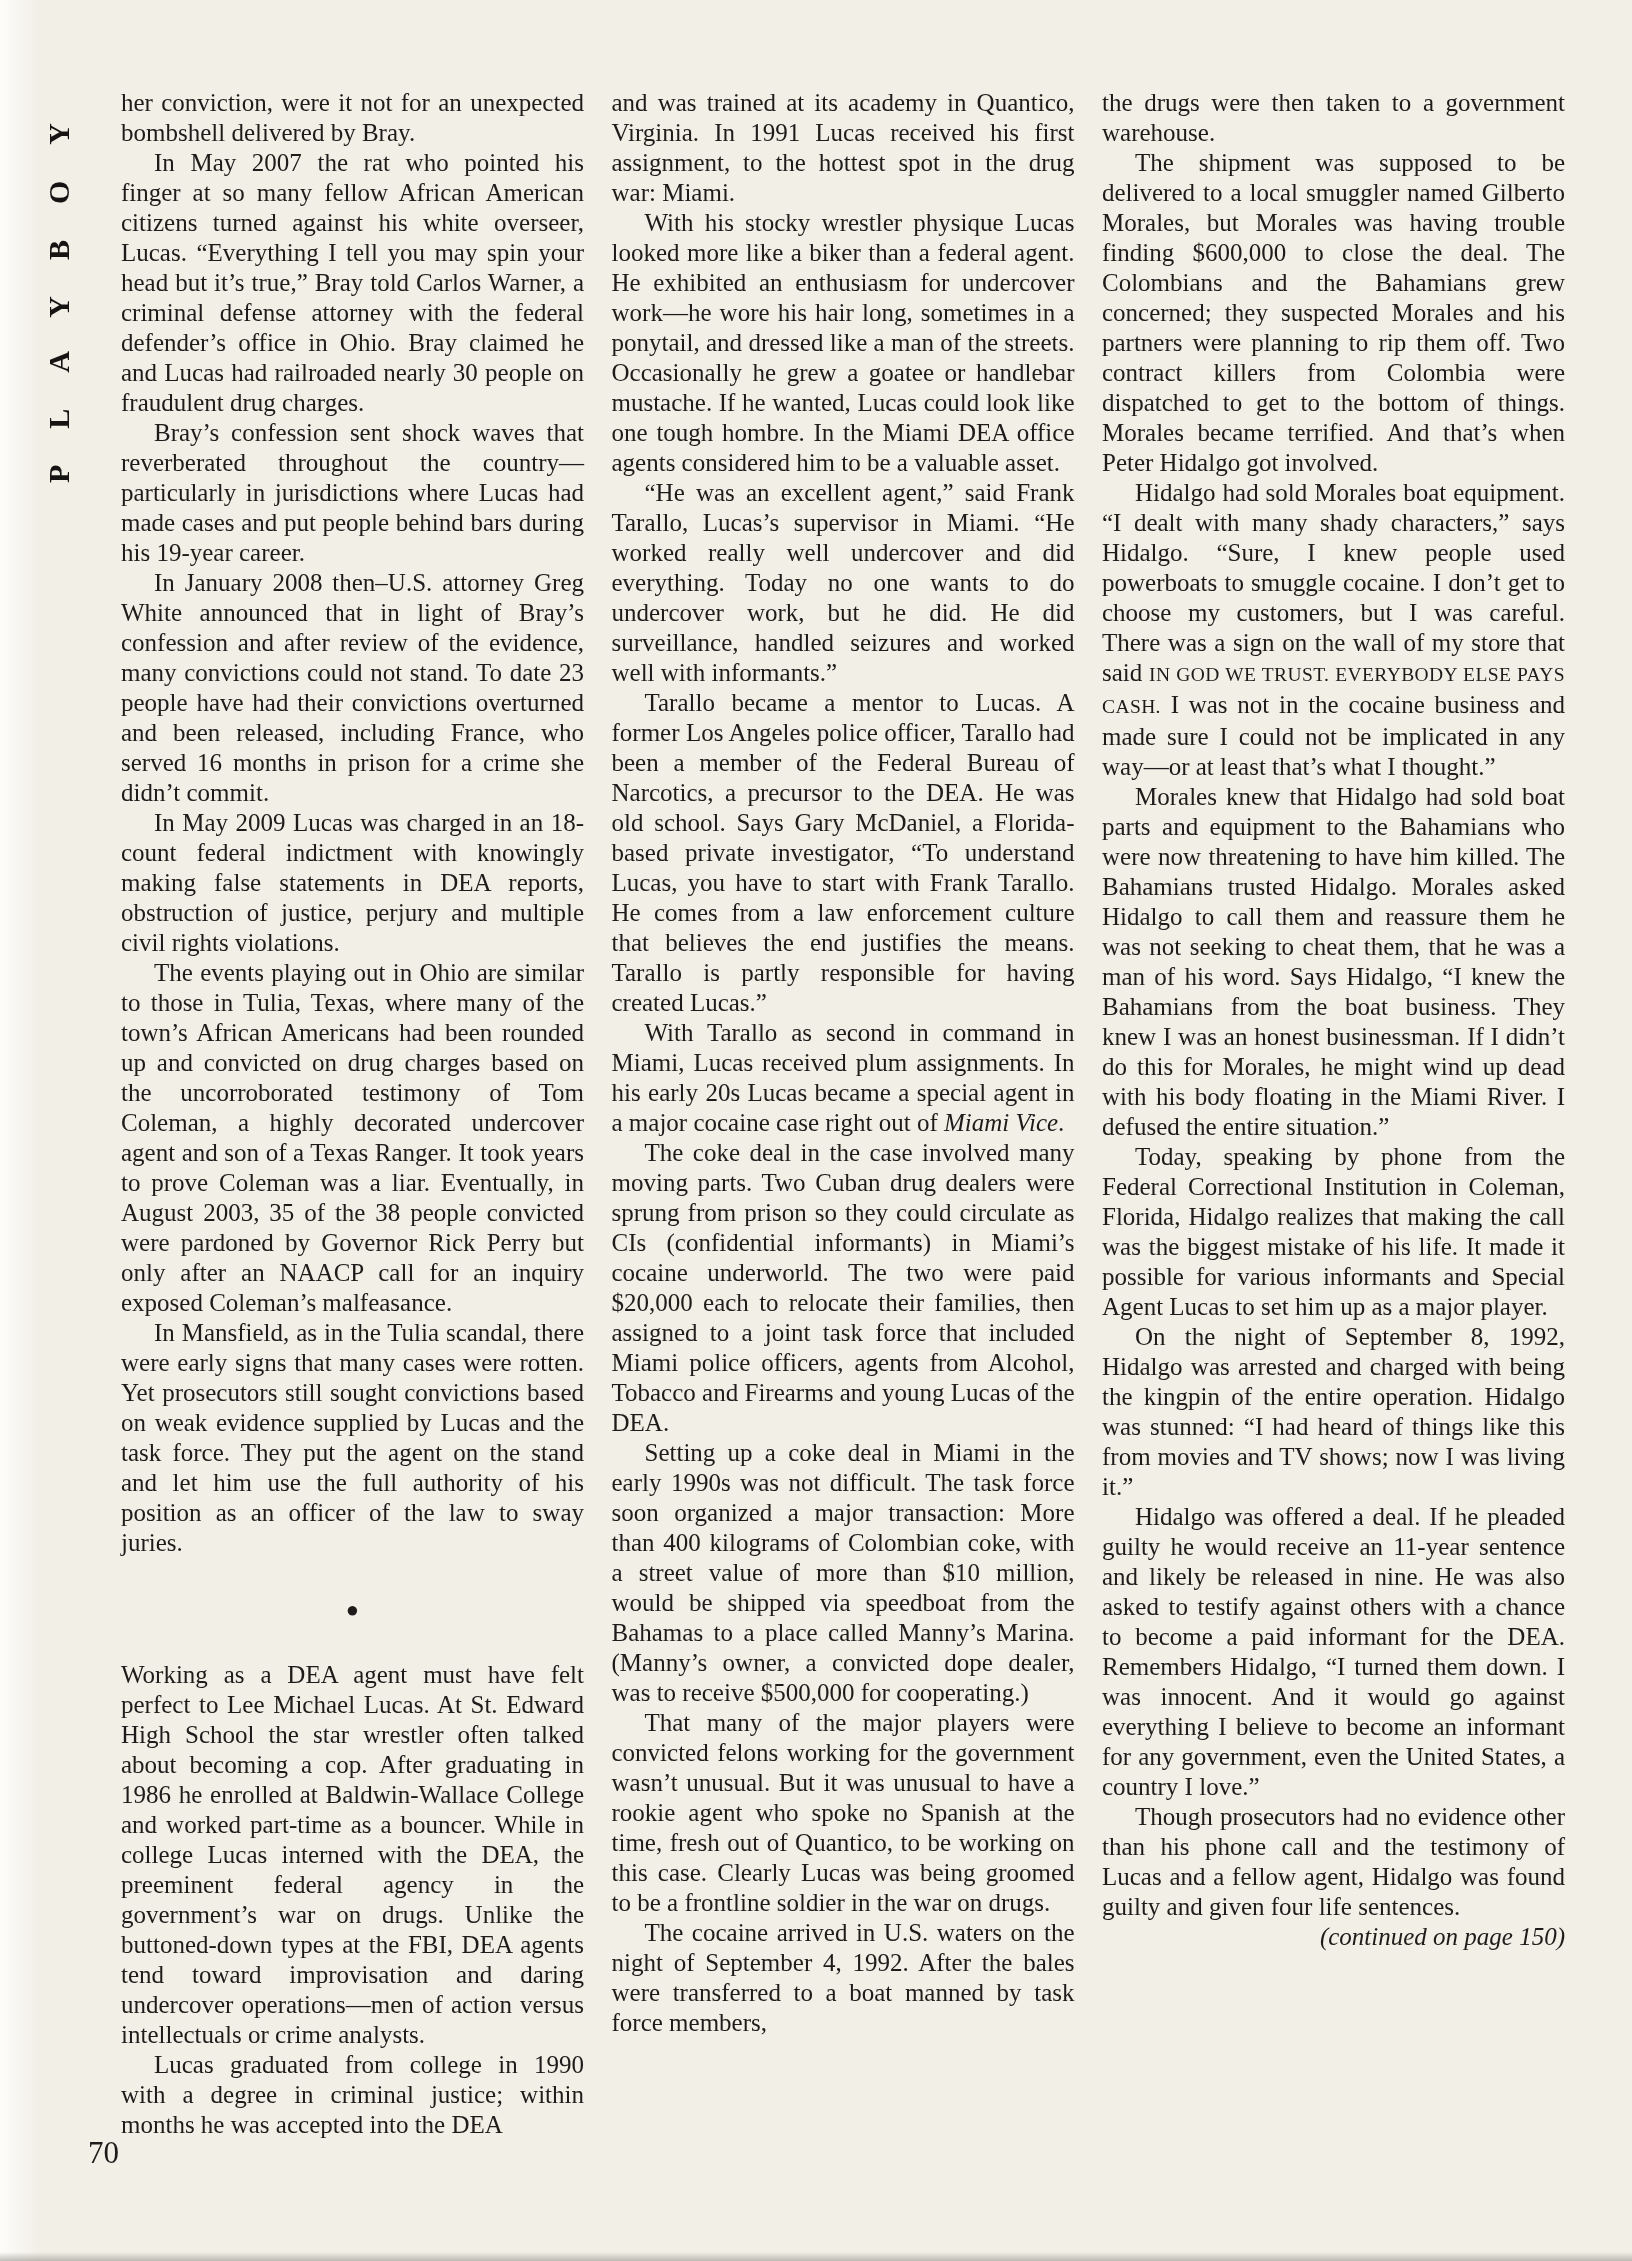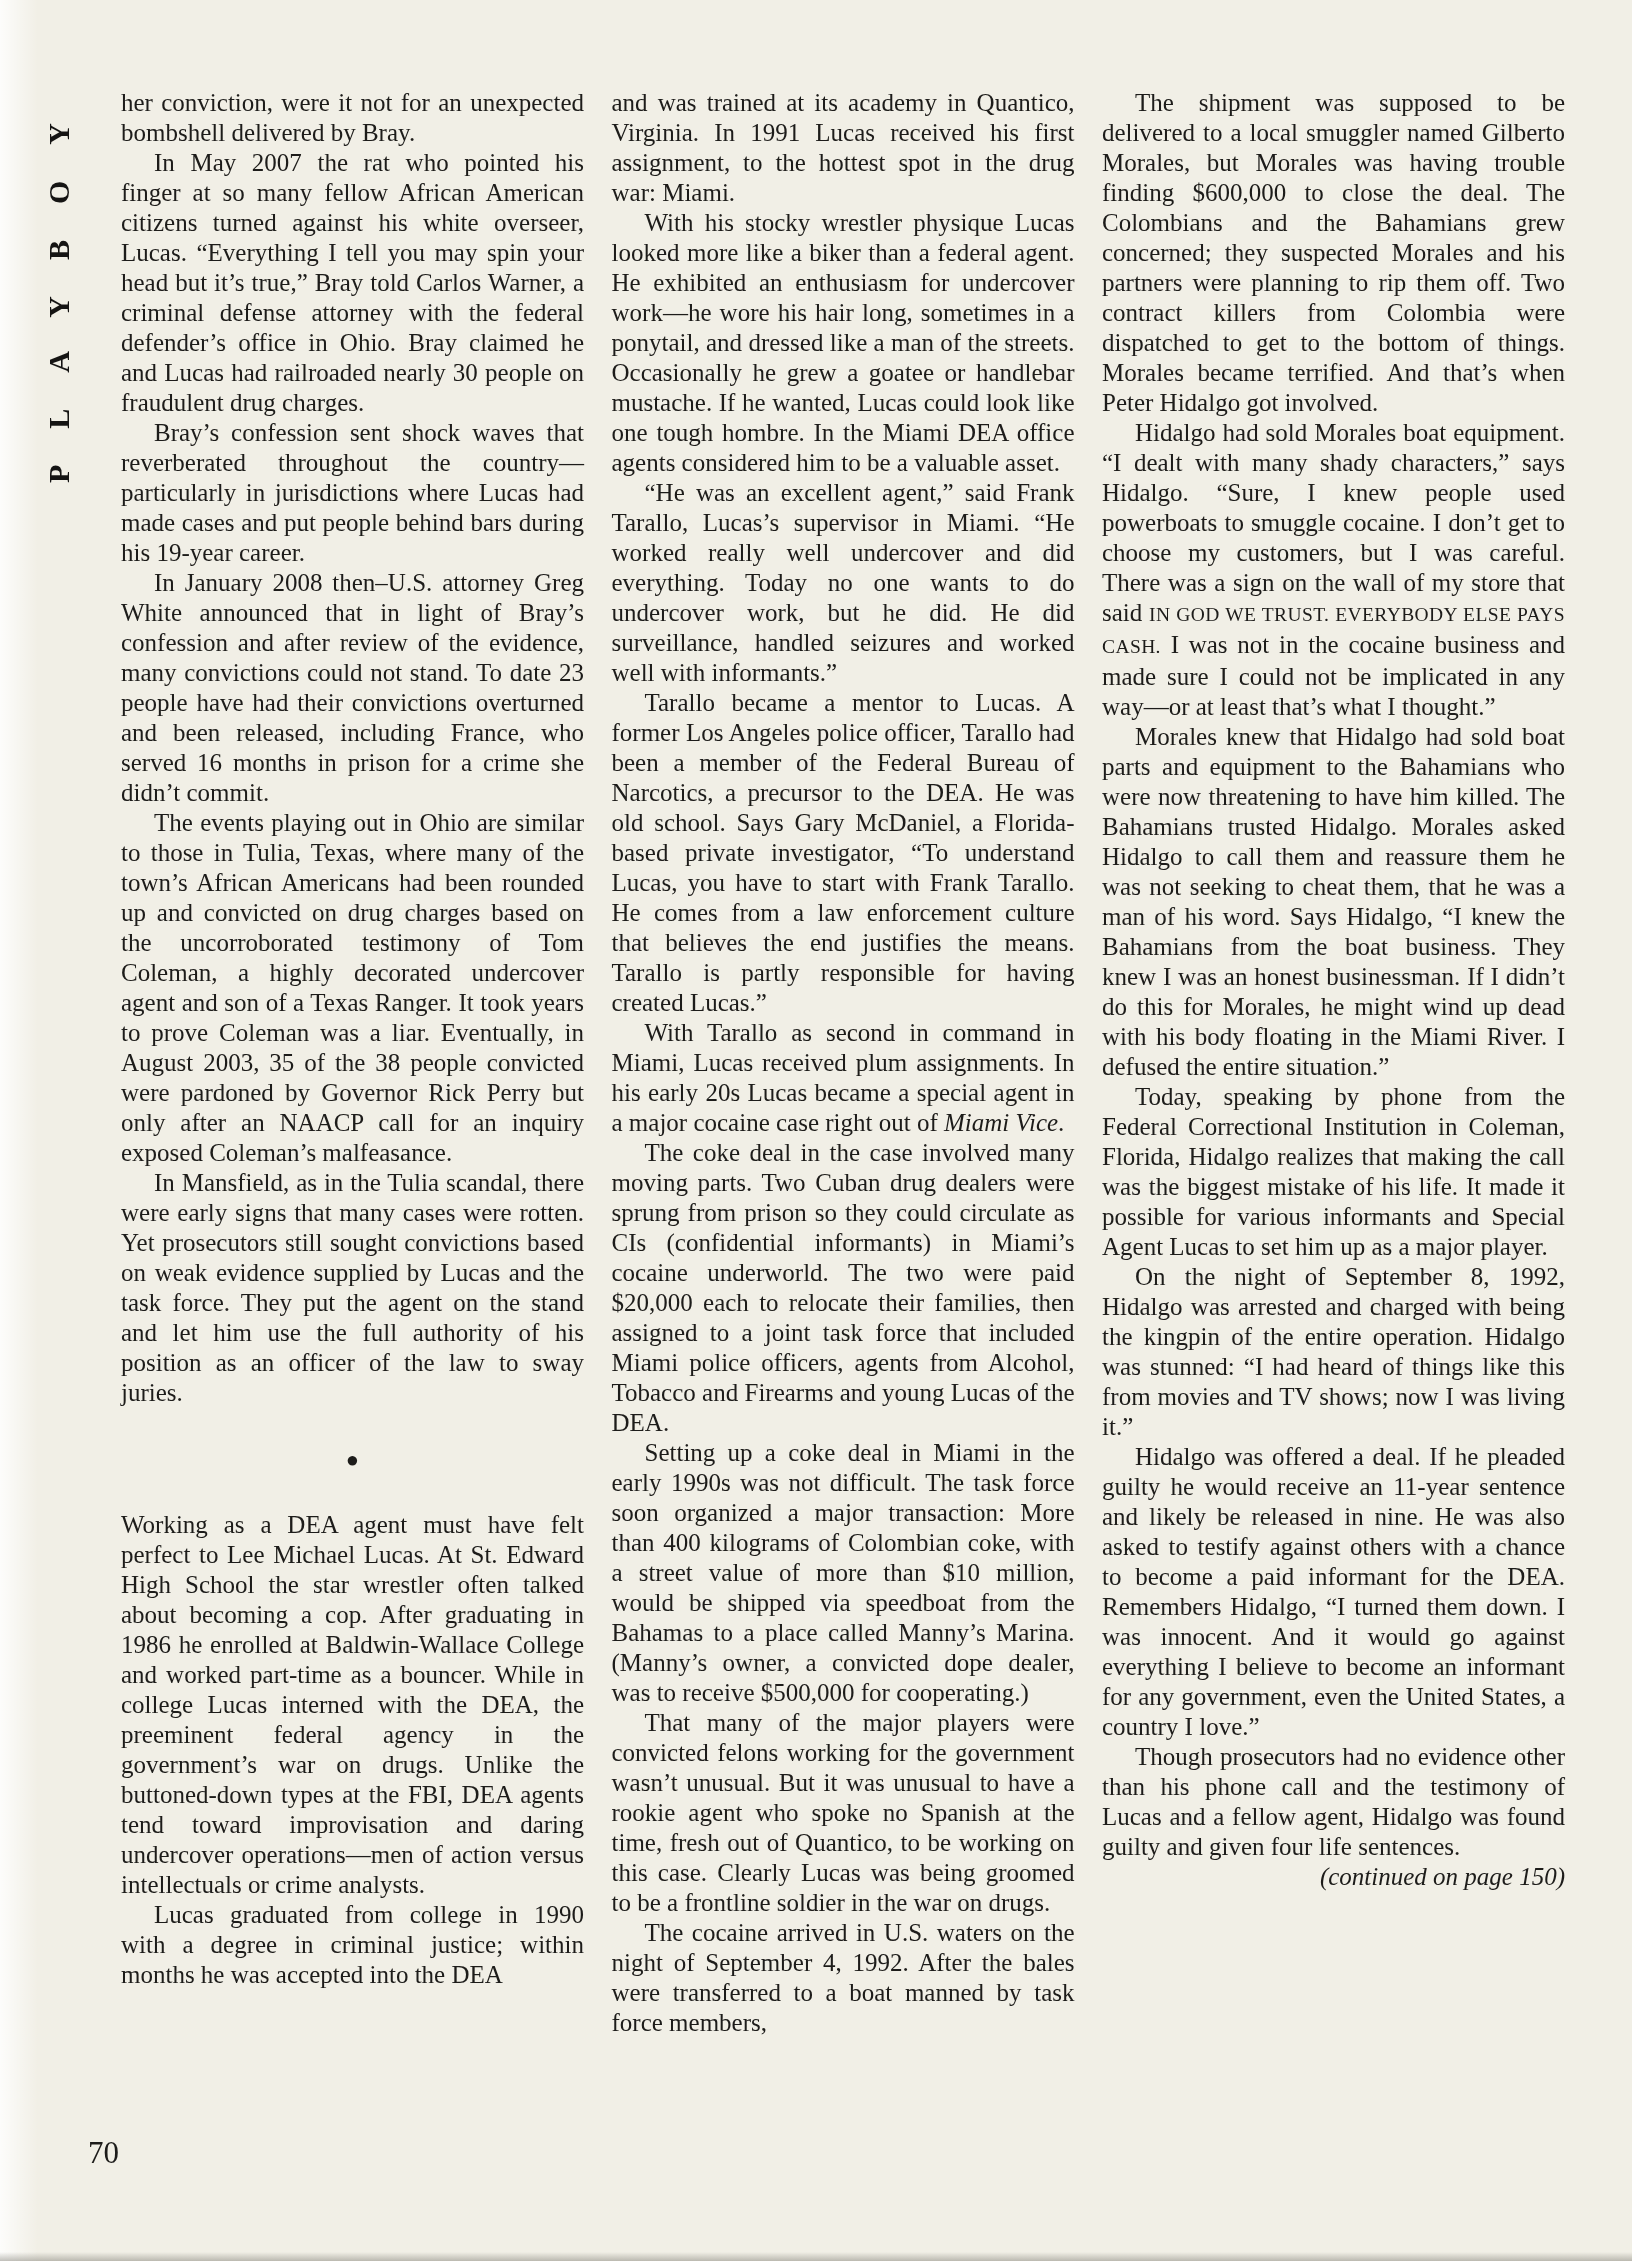--- a/index.html
+++ b/index.html
@@ -78,38 +78,40 @@
   <div class="spine">PLAYBOY</div>
 
   <div class="pagenum">70</div>
 
   <div class="columns">
     <div class="col">
         <p class="para noindent"><span class="run-normal">her conviction, were it not for an unexpected bombshell delivered by Bray.</span></p>
         <p class="para"><span class="run-normal">In May 2007 the rat who pointed his finger at so many fellow African American citizens turned against his white overseer, Lucas. “Everything I tell you may spin your head but it’s true,” Bray told Carlos Warner, a criminal defense attorney with the federal defender’s office in Ohio. Bray claimed he and Lucas had railroaded nearly 30 people on fraudulent drug charges.</span></p>
         <p class="para"><span class="run-normal">Bray’s confession sent shock waves that reverberated throughout the country—particularly in jurisdictions where Lucas had made cases and put people behind bars during his 19-year career.</span></p>
         <p class="para"><span class="run-normal">In January 2008 then–U.S. attorney Greg White announced that in light of Bray’s confession and after review of the evidence, many convictions could not stand. To date 23 people have had their convictions overturned and been released, including France, who served 16 months in prison for a crime she didn’t commit.</span></p>
+        <p class="para"><span class="run-normal">In May 2009 Lucas was charged in an 18-count federal indictment with knowingly making false statements in DEA reports, obstruction of justice, perjury and multiple civil rights violations.</span></p>
         <p class="para"><span class="run-normal">The events playing out in Ohio are similar to those in Tulia, Texas, where many of the town’s African Americans had been rounded up and convicted on drug charges based on the uncorroborated testimony of Tom Coleman, a highly decorated undercover agent and son of a Texas Ranger. It took years to prove Coleman was a liar. Eventually, in August 2003, 35 of the 38 people convicted were pardoned by Governor Rick Perry but only after an NAACP call for an inquiry exposed Coleman’s malfeasance.</span></p>
         <p class="para"><span class="run-normal">In Mansfield, as in the Tulia scandal, there were early signs that many cases were rotten. Yet prosecutors still sought convictions based on weak evidence supplied by Lucas and the task force. They put the agent on the stand and let him use the full authority of his position as an officer of the law to sway juries.</span></p>
         <p class="para bullet"><span class="run-normal">●</span></p>
         <p class="para noindent"><span class="run-normal">Working as a DEA agent must have felt perfect to Lee Michael Lucas. At St. Edward High School the star wrestler often talked about becoming a cop. After graduating in 1986 he enrolled at Baldwin-Wallace College and worked part-time as a bouncer. While in college Lucas interned with the DEA, the preeminent federal agency in the government’s war on drugs. Unlike the buttoned-down types at the FBI, DEA agents tend toward improvisation and daring undercover operations—men of action versus intellectuals or crime analysts.</span></p>
         <p class="para"><span class="run-normal">Lucas graduated from college in 1990 with a degree in criminal justice; within months he was accepted into the DEA</span></p>
       </div>
     <div class="col">
         <p class="para noindent"><span class="run-normal">and was trained at its academy in Quantico, Virginia. In 1991 Lucas received his first assignment, to the hottest spot in the drug war: Miami.</span></p>
         <p class="para"><span class="run-normal">With his stocky wrestler physique Lucas looked more like a biker than a federal agent. He exhibited an enthusiasm for undercover work—he wore his hair long, sometimes in a ponytail, and dressed like a man of the streets. Occasionally he grew a goatee or handlebar mustache. If he wanted, Lucas could look like one tough hombre. In the Miami DEA office agents considered him to be a valuable asset.</span></p>
         <p class="para"><span class="run-normal">“He was an excellent agent,” said Frank Tarallo, Lucas’s supervisor in Miami. “He worked really well undercover and did everything. Today no one wants to do undercover work, but he did. He did surveillance, handled seizures and worked well with informants.”</span></p>
         <p class="para"><span class="run-normal">Tarallo became a mentor to Lucas. A former Los Angeles police officer, Tarallo had been a member of the Federal Bureau of Narcotics, a precursor to the DEA. He was old school. Says Gary McDaniel, a Florida-based private investigator, “To understand Lucas, you have to start with Frank Tarallo. He comes from a law enforcement culture that believes the end justifies the means. Tarallo is partly responsible for having created Lucas.”</span></p>
         <p class="para"><span class="run-normal">With Tarallo as second in command in Miami, Lucas received plum assignments. In his early 20s Lucas became a special agent in a major cocaine case right out of </span><span class="run-italic">Miami Vice</span><span class="run-normal">.</span></p>
         <p class="para"><span class="run-normal">The coke deal in the case involved many moving parts. Two Cuban drug dealers were sprung from prison so they could circulate as CIs (confidential informants) in Miami’s cocaine underworld. The two were paid $20,000 each to relocate their families, then assigned to a joint task force that included Miami police officers, agents from Alcohol, Tobacco and Firearms and young Lucas of the DEA.</span></p>
         <p class="para"><span class="run-normal">Setting up a coke deal in Miami in the early 1990s was not difficult. The task force soon organized a major transaction: More than 400 kilograms of Colombian coke, with a street value of more than $10 million, would be shipped via speedboat from the Bahamas to a place called Manny’s Marina. (Manny’s owner, a convicted dope dealer, was to receive $500,000 for cooperating.)</span></p>
         <p class="para"><span class="run-normal">That many of the major players were convicted felons working for the government wasn’t unusual. But it was unusual to have a rookie agent who spoke no Spanish at the time, fresh out of Quantico, to be working on this case. Clearly Lucas was being groomed to be a frontline soldier in the war on drugs.</span></p>
         <p class="para"><span class="run-normal">The cocaine arrived in U.S. waters on the night of September 4, 1992. After the bales were transferred to a boat manned by task force members,</span></p>
       </div>
     <div class="col">
+        <p class="para noindent"><span class="run-normal">the drugs were then taken to a government warehouse.</span></p>
         <p class="para"><span class="run-normal">The shipment was supposed to be delivered to a local smuggler named Gilberto Morales, but Morales was having trouble finding $600,000 to close the deal. The Colombians and the Bahamians grew concerned; they suspected Morales and his partners were planning to rip them off. Two contract killers from Colombia were dispatched to get to the bottom of things. Morales became terrified. And that’s when Peter Hidalgo got involved.</span></p>
         <p class="para"><span class="run-normal">Hidalgo had sold Morales boat equipment. “I dealt with many shady characters,” says Hidalgo. “Sure, I knew people used powerboats to smuggle cocaine. I don’t get to choose my customers, but I was careful. There was a sign on the wall of my store that said </span><span class="run-smallcaps">IN GOD WE TRUST. EVERYBODY ELSE PAYS CASH.</span><span class="run-normal"> I was not in the cocaine business and made sure I could not be implicated in any way—or at least that’s what I thought.”</span></p>
         <p class="para"><span class="run-normal">Morales knew that Hidalgo had sold boat parts and equipment to the Bahamians who were now threatening to have him killed. The Bahamians trusted Hidalgo. Morales asked Hidalgo to call them and reassure them he was not seeking to cheat them, that he was a man of his word. Says Hidalgo, “I knew the Bahamians from the boat business. They knew I was an honest businessman. If I didn’t do this for Morales, he might wind up dead with his body floating in the Miami River. I defused the entire situation.”</span></p>
         <p class="para"><span class="run-normal">Today, speaking by phone from the Federal Correctional Institution in Coleman, Florida, Hidalgo realizes that making the call was the biggest mistake of his life. It made it possible for various informants and Special Agent Lucas to set him up as a major player.</span></p>
         <p class="para"><span class="run-normal">On the night of September 8, 1992, Hidalgo was arrested and charged with being the kingpin of the entire operation. Hidalgo was stunned: “I had heard of things like this from movies and TV shows; now I was living it.”</span></p>
         <p class="para"><span class="run-normal">Hidalgo was offered a deal. If he pleaded guilty he would receive an 11-year sentence and likely be released in nine. He was also asked to testify against others with a chance to become a paid informant for the DEA. Remembers Hidalgo, “I turned them down. I was innocent. And it would go against everything I believe to become an informant for any government, even the United States, a country I love.”</span></p>
         <p class="para"><span class="run-normal">Though prosecutors had no evidence other than his phone call and the testimony of Lucas and a fellow agent, Hidalgo was found guilty and given four life sentences.</span></p>
         <p class="para continued"><span class="run-italic">(continued on page 150)</span></p>
       </div>
   </div>

